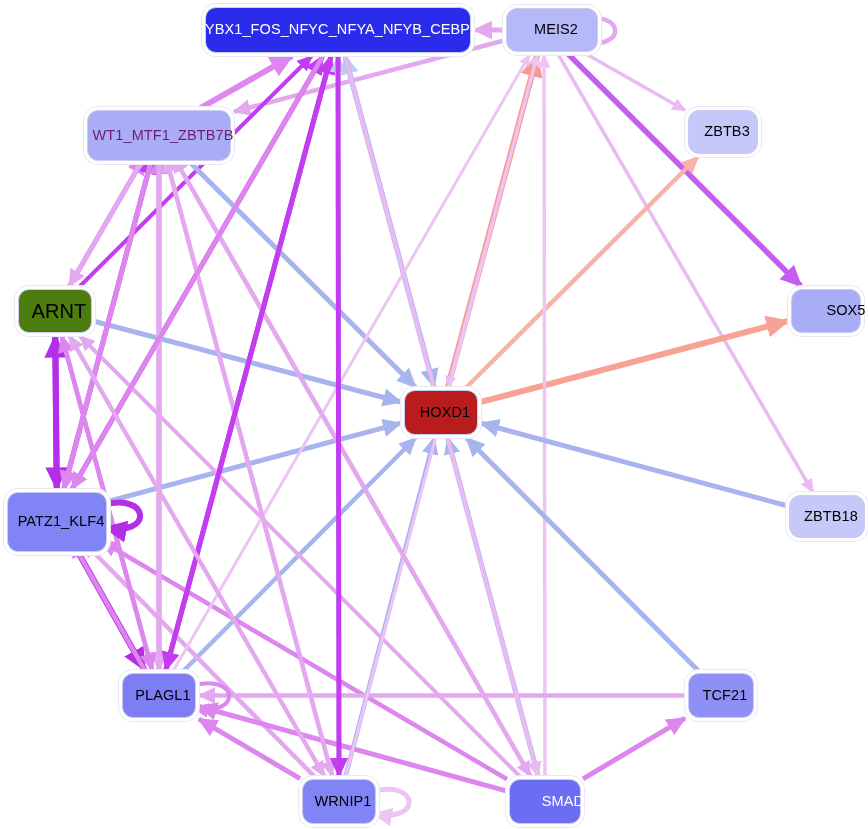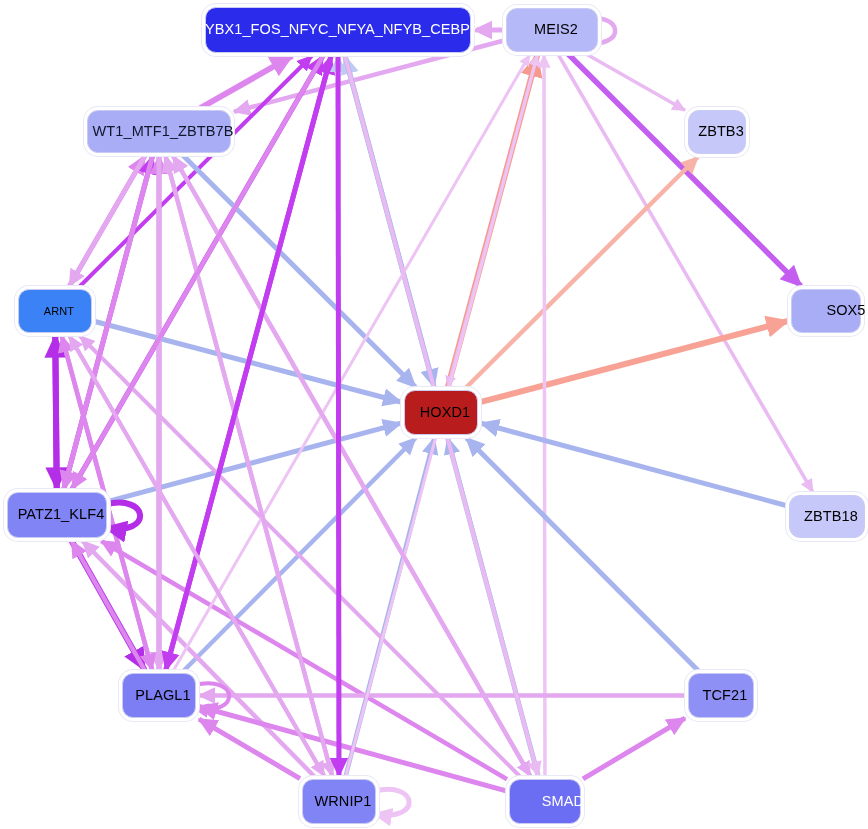--- a/index.html
+++ b/index.html
@@ -152,36 +152,36 @@
       <path d="M 194.00 685.38 C 238.2 673.675, 243.4 716.975, 194.00 707.88" fill="none" stroke="#dd86ee" stroke-width="4" marker-end="url(#mdd86ee)"></path>
       <path d="M 374.00 791.38 C 418.2 779.675, 423.4 822.975, 374.00 813.88" fill="none" stroke="#edc4f3" stroke-width="5" marker-end="url(#medc4f3)"></path>
     </svg>
   <div id="nodes-layer">
       <div class="node" style="left: 205px; top: 7px; width: 266px; height: 46px; background: rgb(43, 43, 235); color: rgb(255, 255, 255); font-size: 14.5px;">
         <span class="node-label">YBX1_FOS_NFYC_NFYA_NFYB_CEBPZ</span>
       </div>
       <div class="node" style="left: 506px; top: 8px; width: 92px; height: 44px; background: rgb(182, 185, 247); color: rgb(0, 0, 0); font-size: 14.5px;">
         <span class="node-label">MEIS2</span>
       </div>
-      <div class="node" style="left: 87px; top: 110px; width: 144px; height: 43px; background: rgb(169, 173, 246); color: #0f172a; font-size: 14.5px;">
+      <div class="node" style="left: 87px; top: 110px; width: 144px; height: 51px; background: rgb(169, 173, 246); color: #701a75; font-size: 14.5px;">
         <span class="node-label">WT1_MTF1_ZBTB7B</span>
       </div>
-      <div class="node" style="left: 688px; top: 110px; width: 58px; height: 44px; background: rgb(197, 200, 249); color: rgb(0, 0, 0); font-size: 14.5px;">
+      <div class="node" style="left: 688px; top: 110px; width: 70px; height: 44px; background: rgb(197, 200, 249); color: rgb(0, 0, 0); font-size: 14.5px;">
         <span class="node-label">ZBTB3</span>
       </div>
-      <div class="node" style="left: 18px; top: 289px; width: 74px; height: 44px; background: #3b82f6; color: rgb(0, 0, 0); font-size: 11px;">
+      <div class="node" style="left: 18px; top: 289px; width: 74px; height: 44px; background: #4d7c0f; color: rgb(0, 0, 0); font-size: 20px;">
         <span class="node-label">ARNT</span>
       </div>
       <div class="node" style="left: 791px; top: 289px; width: 70px; height: 44px; background: rgb(169, 173, 246); color: rgb(0, 0, 0); font-size: 14.5px; padding-left: 32px;">
         <span class="node-label">SOX5</span>
       </div>
       <div class="node" style="left: 404px; top: 390px; width: 74px; height: 45px; background: #b91c1c; color: rgb(0, 0, 0); font-size: 14.5px;">
         <span class="node-label">HOXD1</span>
       </div>
-      <div class="node" style="left: 7px; top: 492px; width: 100px; height: 46px; background: rgb(129, 132, 244); color: rgb(0, 0, 0); font-size: 14.5px;">
+      <div class="node" style="left: 7px; top: 492px; width: 100px; height: 60px; background: rgb(129, 132, 244); color: rgb(0, 0, 0); font-size: 14.5px;">
         <span class="node-label">PATZ1_KLF4</span>
       </div>
       <div class="node" style="left: 789px; top: 495px; width: 76px; height: 43px; background: rgb(197, 200, 249); color: rgb(0, 0, 0); font-size: 14.5px; align-items: center;">
         <span class="node-label">ZBTB18</span>
       </div>
       <div class="node" style="left: 122px; top: 673px; width: 74px; height: 45px; background: rgb(125, 126, 244); color: rgb(0, 0, 0); font-size: 14.5px;">
         <span class="node-label">PLAGL1</span>
       </div>
       <div class="node" style="left: 688px; top: 673px; width: 66px; height: 45px; background: rgb(142, 144, 245); color: rgb(0, 0, 0); font-size: 14.5px;">
         <span class="node-label">TCF21</span>

